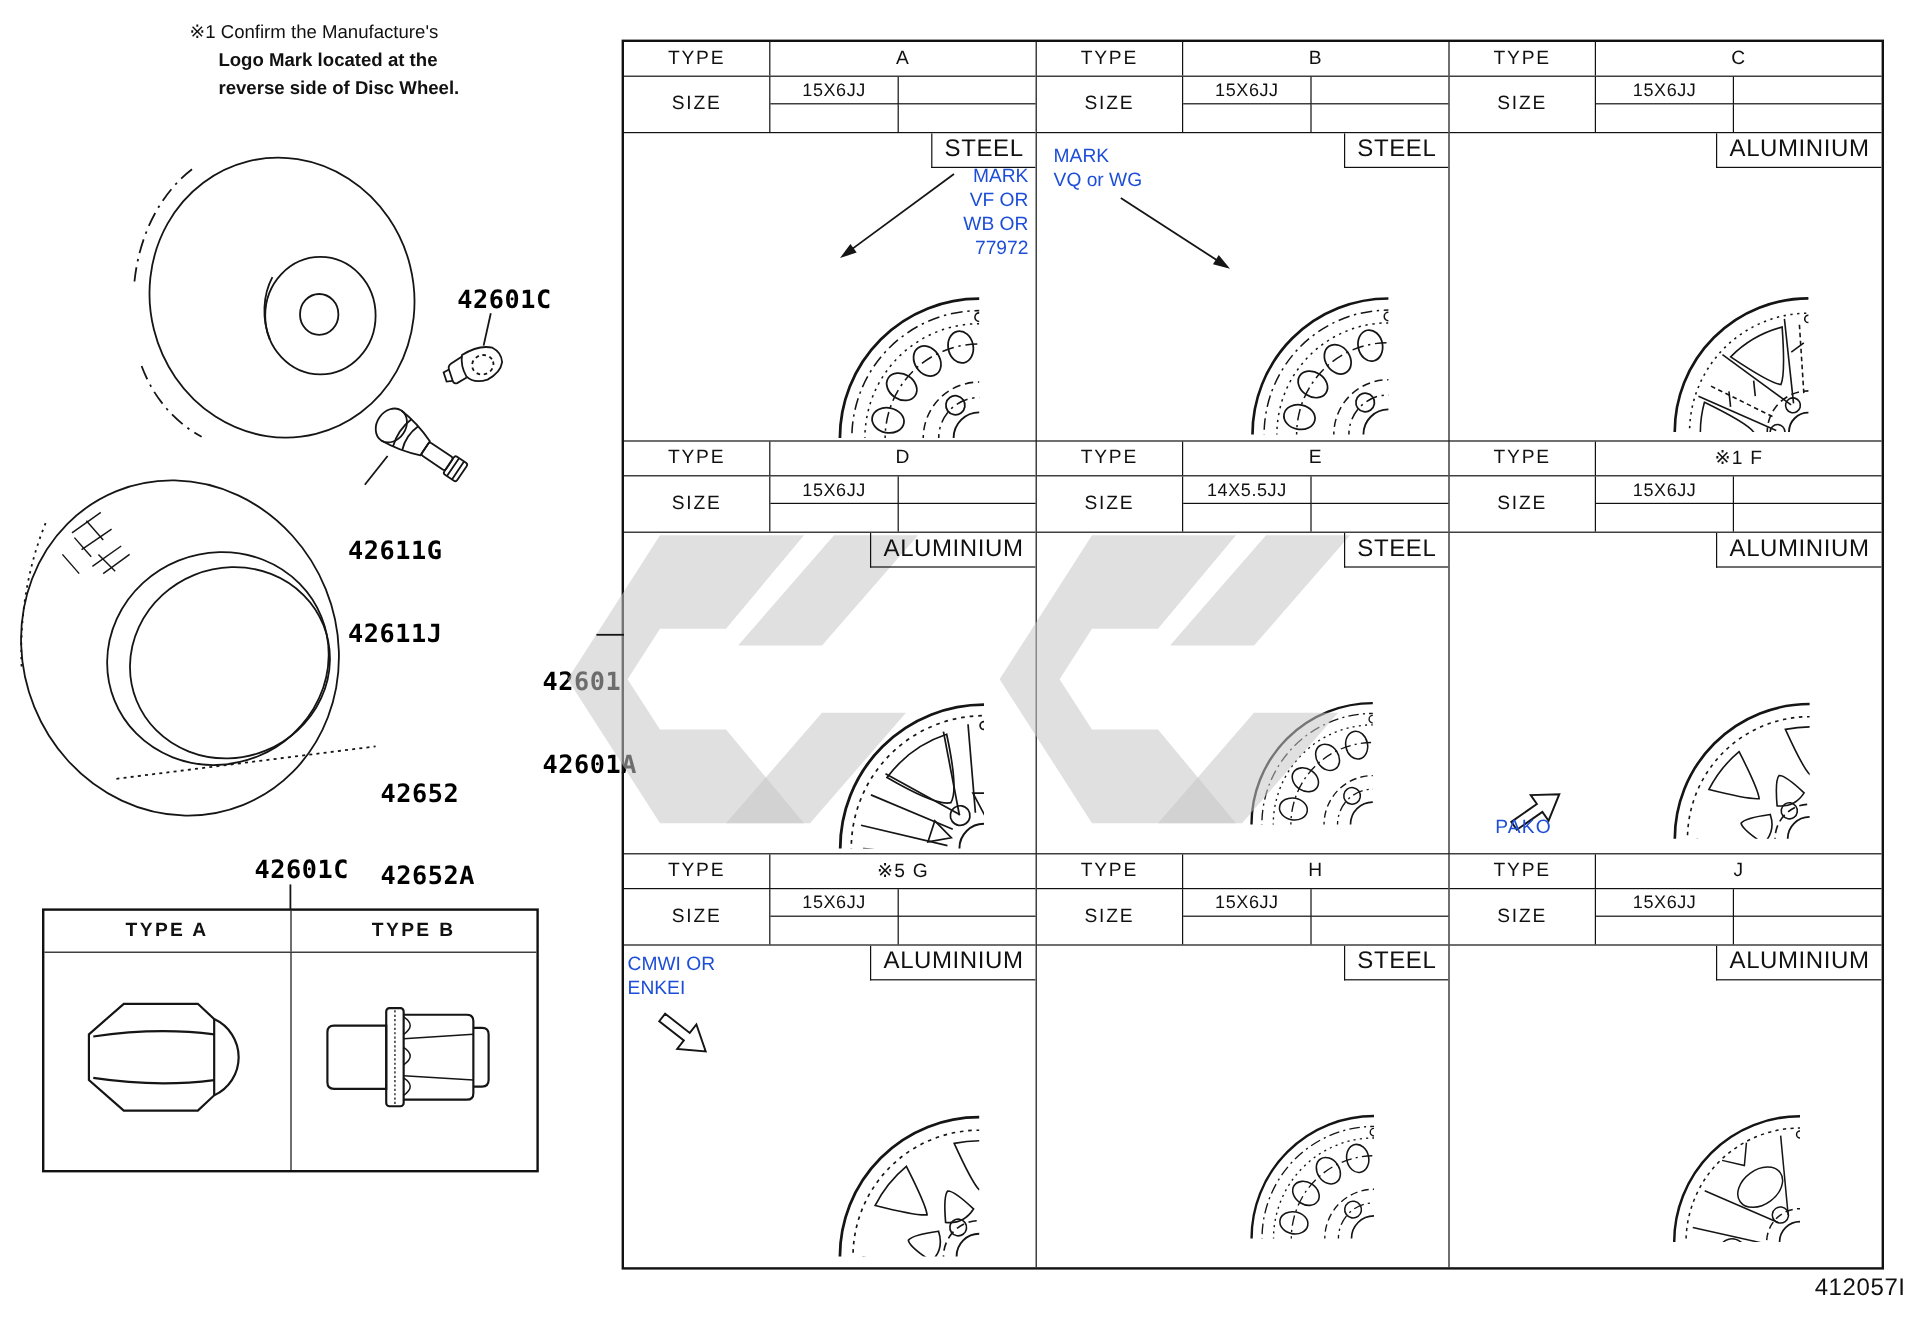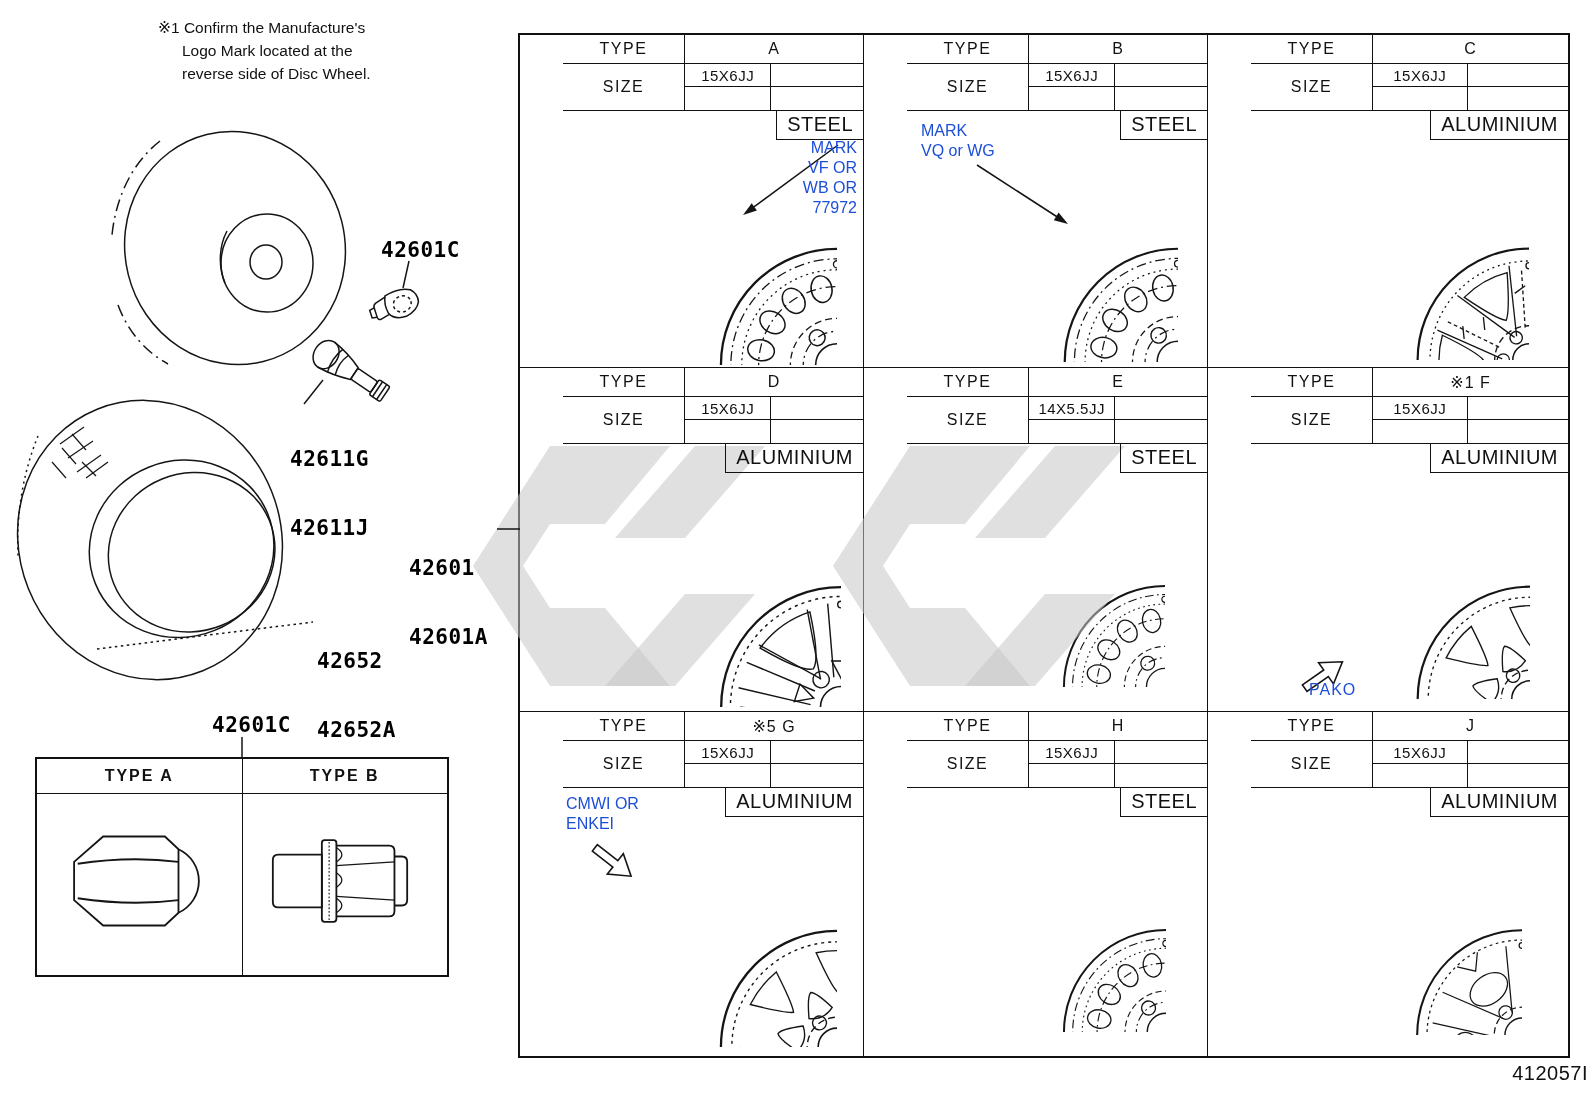--- a/index.html
+++ b/index.html
@@ -2,24 +2,24 @@
 <html><head>
 <meta charset="utf-8">
 <style>
   html,body{margin:0;padding:0;background:#fff;}
   #canvas{position:relative;width:1592px;height:1099px;background:#fff;overflow:hidden;
           font-family:"Liberation Sans","DejaVu Sans",sans-serif;color:#111;border-radius:22px;}
   svg{display:block}
   .pn{position:absolute;font-family:"DejaVu Sans Mono",monospace;font-weight:bold;
       font-size:21px;line-height:23px;letter-spacing:0.5px;color:#000;white-space:pre;}
   #note{position:absolute;left:158px;top:16px;width:300px;font-size:15.5px;line-height:23px;color:#111;}
-  #note .ind{padding-left:24px;}
+  #note .ind{padding-left:24px;font-weight:bold;}
   
   #grid{position:absolute;left:518px;top:33px;width:1048px;height:1021px;border:2.4px solid #111;box-sizing:content-box;background:transparent;}
-  .cell{position:absolute;border-right:1.6px solid #111;border-bottom:1.6px solid #111;box-sizing:border-box;padding-left:43px;}
+  .cell{position:absolute;border-right:1.6px solid #111;border-bottom:1.6px solid #111;box-sizing:border-box;}
   .cell.lc{border-right:none}.cell.lr{border-bottom:none}
   .t-row{display:flex;height:28px;border-bottom:1.5px solid #111;}
   .t-label{width:122px;border-right:1.5px solid #111;display:flex;align-items:center;justify-content:center;
            font-size:16px;letter-spacing:1.5px;box-sizing:border-box;}
   .t-value{flex:1;display:flex;align-items:center;justify-content:center;font-size:16px;letter-spacing:1px;}
   .s-row{display:flex;height:46px;border-bottom:1.6px solid #111;}
   .s-label{width:122px;border-right:1.5px solid #111;display:flex;align-items:center;justify-content:center;
            font-size:16px;letter-spacing:1.5px;box-sizing:border-box;}
   .s-grid{flex:1;display:grid;grid-template-columns:48.5% 51.5%;grid-template-rows:1fr 1fr;}
   .s-grid div{box-sizing:border-box;}
@@ -269,21 +269,21 @@
 
   <div class="pn" style="left:381px;top:239px">42601C</div>
   <div class="pn" style="left:290px;top:402px">
     <div>42611G</div>
     <div>42611J</div>
   </div>
   <div class="pn" style="left:317px;top:604px">
     <div>42652</div>
     <div>42652A</div>
   </div>
-  <div class="pn" style="left:409px;top:511px">
+  <div class="pn" style="left:452px;top:511px">
     <div>42601</div>
     <div>42601A</div>
   </div>
   <div class="pn" style="left:212px;top:714px">42601C</div>
 
   <div id="nut-table">
     <div class="hd">
       <div class="hc first">TYPE  A</div>
       <div class="hc">TYPE  B</div>
     </div>
@@ -456,21 +456,21 @@
           <div class="s-label">SIZE</div>
         <div class="s-grid">
             <div class="s-c1 s-r1 s-val">15X6JJ</div>
           <div class="s-r1"></div>
             <div class="s-c1"></div>
             <div></div>
           </div>
         </div>
       <div class="body" style="height:270px">
         <div class="mat">ALUMINIUM</div>
-        <div class="ann" style="left:58px;top:236px;letter-spacing:1px">PAKO</div>
+        <div class="ann" style="left:38px;top:236px;letter-spacing:1px">PAKO</div>
         <svg class="overlay" style="left:40px;top:196px" width="70" height="60">
           <g transform="translate(8,40) rotate(-35)">
             <path d="M 0,6 L 26,6 L 26,-3 L 46,10 L 26,23 L 26,14 L 0,14 Z" fill="#fff" stroke="#151515" stroke-width="1.6"></path>
           </g>
         </svg>
         <svg width="240" height="240" viewBox="-125 -125 250 250">
             <use href="#sym-alloy-f"></use>
           </svg>
       </div>
     </div>

